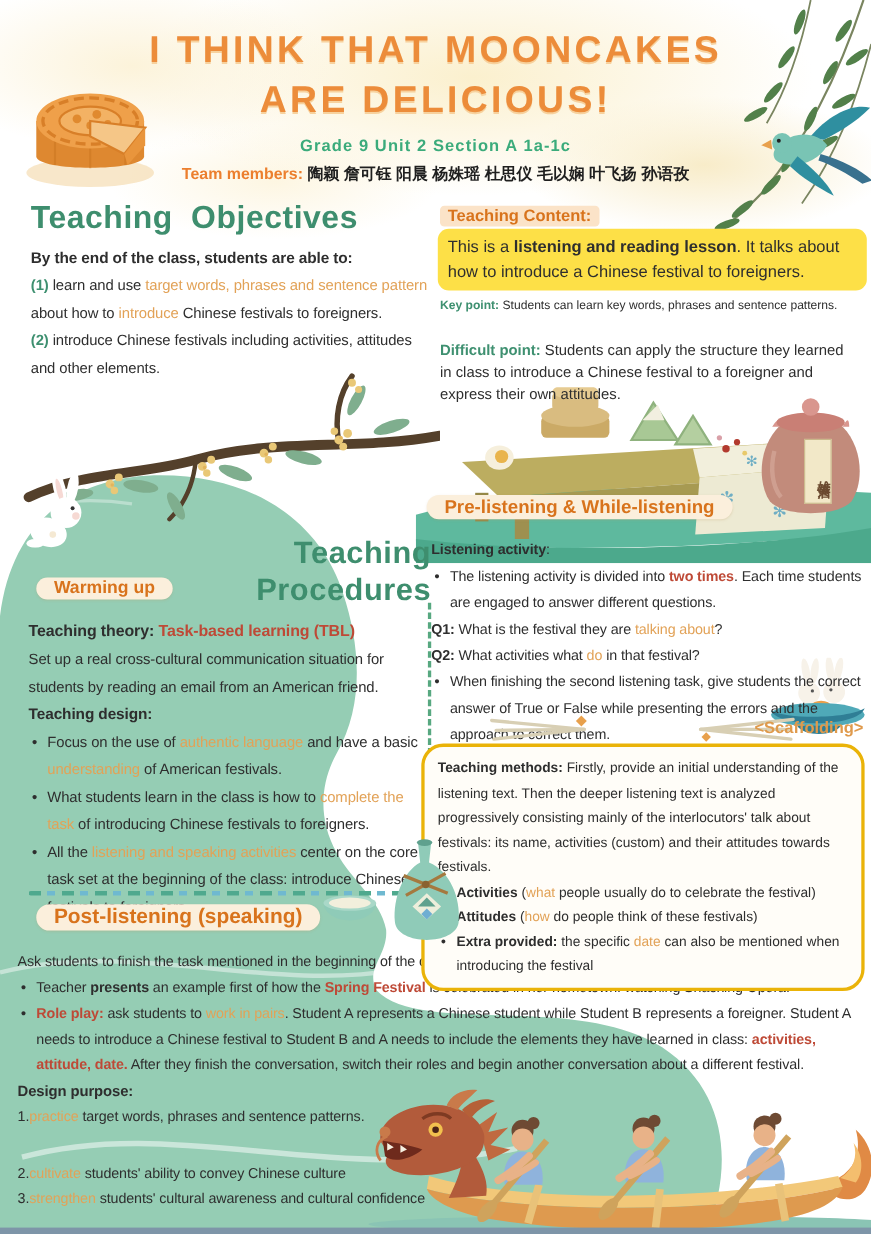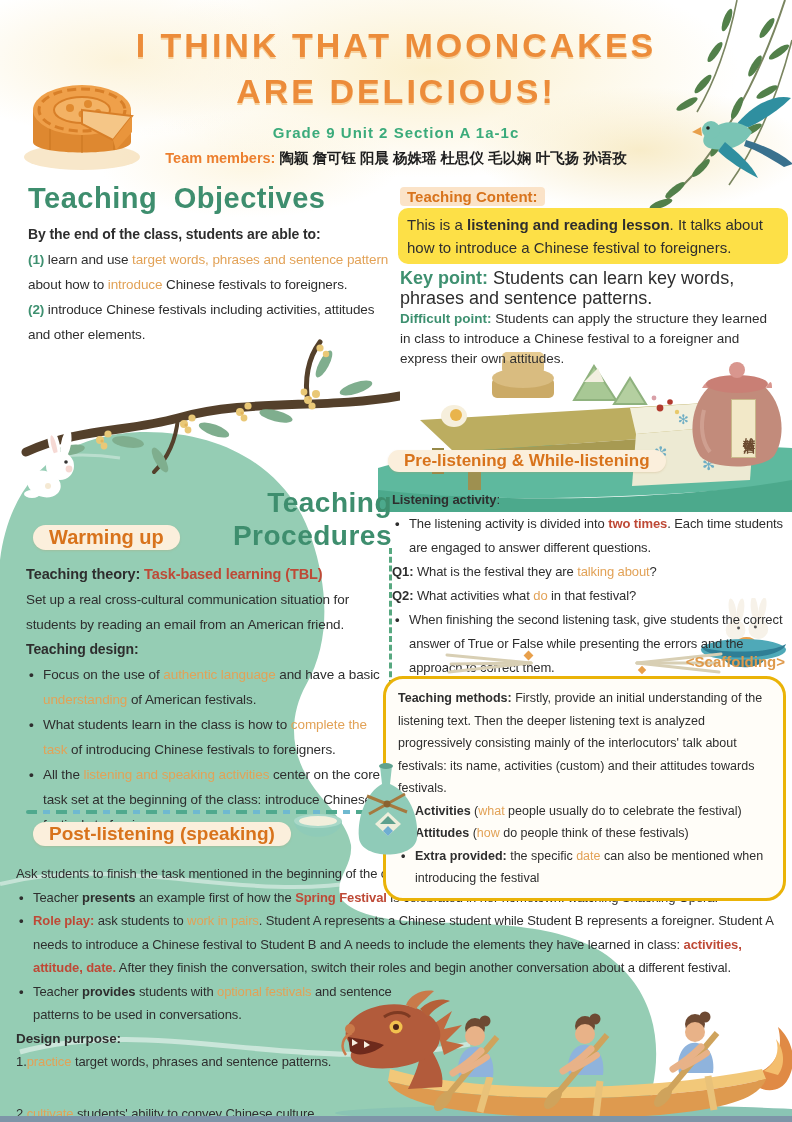--- a/index.html
+++ b/index.html
@@ -291,21 +291,21 @@
     </div>
     <div>
       <span class="grn-b">(2)</span><span> introduce Chinese festivals including activities, attitudes and other elements.</span>
     </div>
   </div>
 
   <div class="abs content-label" style="left:400px;top:187px;">Teaching Content:</div>
   <div class="abs content-box" style="left:398px;top:208px;width:372px;">
     <span>This is a </span><span class="bold">listening and reading lesson</span><span>. It talks about how to  introduce a Chinese  festival to foreigners.</span>
   </div>
-  <div class="abs" style="left:400px;top:268px;width:382px;font-size:18px;line-height:20px;z-index:5;">
+  <div class="abs" style="left:400px;top:268px;width:382px;font-size:11px;line-height:20px;z-index:5;">
     <span class="grn-b">Key point:</span><span> Students can learn  key words, phrases and sentence patterns.</span>
   </div>
   <div class="abs" style="left:400px;top:309px;width:372px;font-size:13.5px;line-height:20px;z-index:5;">
     <span class="grn-b">Difficult point:</span><span> Students can apply the structure they learned in class to introduce a Chinese festival to a foreigner and express their own attitudes.</span>
   </div>
 
   <div class="abs pill" style="left:388px;top:450px;font-size:17px;">Pre-listening &amp; While-listening</div>
   <div class="abs" style="left:392px;top:488px;width:398px;font-size:13px;line-height:24px;letter-spacing:-.1px;z-index:5;">
     <div><span class="bold">Listening activity</span><span>:</span></div>
     <div class="bullet">
@@ -344,21 +344,21 @@
     </div>
   </div>
 
   <div class="abs" style="left:140px;top:486px;width:252px;text-align:right;z-index:5;">
     <div class="h-green" style="font-size:28px;line-height:33px;">Teaching</div>
     <div class="h-green" style="font-size:28px;line-height:33px;">Procedures</div>
   </div>
 
   <div class="abs dash-v" style="left:389px;top:548px;height:138px;"></div>
 
-  <div class="abs pill" style="left:33px;top:525px;font-size:20px;text-align:right;">Warming up</div>
+  <div class="abs pill" style="left:33px;top:525px;font-size:16px;text-align:right;">Warming up</div>
   <div class="abs body-txt" style="left:26px;top:562px;width:368px;">
     <div style="font-size:14.5px;">
       <span class="bold">Teaching theory:</span><span class="rd"> Task-based learning (TBL)</span>
     </div>
     <div><span>Set up a real cross-cultural communication situation for students by reading an email from an American friend.</span></div>
     <div class="bold" style="font-size:14px;"><span>Teaching design:</span></div>
     <div class="bullet">
       <span>Focus on the use of </span><span class="or">authentic language</span><span> and have a basic </span><span class="or">understanding</span><span> of American festivals.</span>
     </div>
     <div class="bullet">
@@ -375,23 +375,20 @@
   <div class="abs" style="left:16px;top:862px;width:762px;font-size:13px;line-height:23.5px;letter-spacing:-.1px;z-index:5;">
     <div>
       <span>Ask students to finish the task mentioned in the beginning of the class:</span><span class="olive-hl">introduce a Chinese festival to foreigners.</span>
     </div>
     <div class="bullet">
       <span>Teacher </span><span class="bold">presents</span><span> an example first of how the </span><span class="rd">Spring Festival</span><span> is celebrated in her hometown: watching Shaoxing Opera.</span>
     </div>
     <div class="bullet">
       <span class="rd">Role play:</span><span> ask students to </span><span class="or">work in pairs</span><span>. Student A represents a Chinese student while Student B represents a foreigner. Student A needs to introduce a Chinese festival to Student B and A needs to include the elements they have learned in  class: </span><span class="rd">activities, attitude, date.</span><span> After they finish the conversation, switch their roles and begin another conversation about a different festival.</span>
     </div>
-    <div class="bullet" style="width:382px;">
-      <span>Teacher </span><span class="bold">provides</span><span> students with </span><span class="or">optional festivals</span><span> and sentence patterns to be used in conversations.</span>
-    </div>
     <div class="bold" style="font-size:13.5px;"><span>Design purpose:</span></div>
     <div style="width:520px;">
       <span>1.</span><span class="or">practice</span><span> target words, phrases and sentence patterns.</span>
     </div>
     <div style="width:520px;margin-top:28px;">
       <span>2.</span><span class="or">cultivate</span><span> students' ability to convey Chinese culture</span>
     </div>
     <div style="width:520px;">
       <span>3.</span><span class="or">strengthen</span><span> students' cultural awareness and cultural confidence</span>
     </div>

